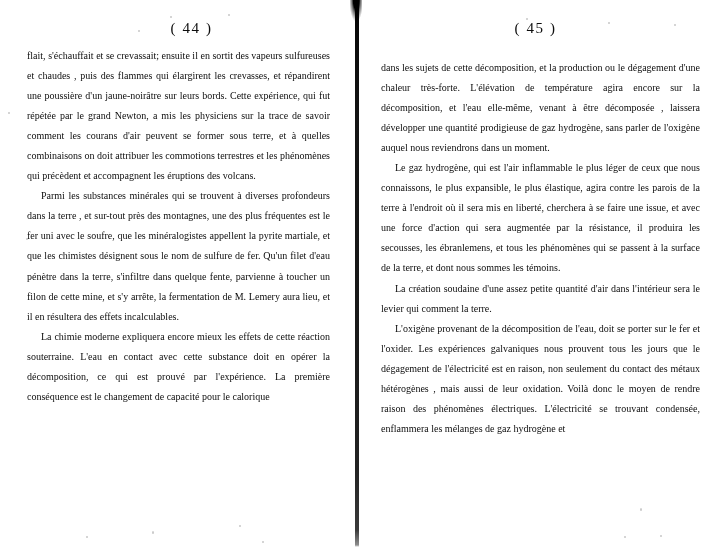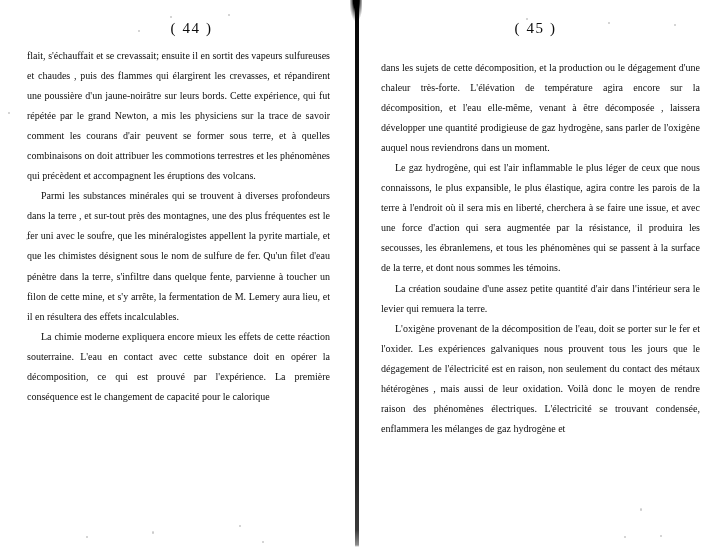--- a/index.html
+++ b/index.html
@@ -123,21 +123,21 @@
   </div>
 
   <div class="gutter"></div>
   <div class="gutter-top"></div>
 
   <div class="page page-right">
     <div class="folio">( 45 )</div>
     <div class="column">
       <p class="noindent">dans les sujets de cette décomposition, et la production ou le dégagement d'une chaleur très-forte. L'élévation de température agira encore sur la décomposition, et l'eau elle-même, venant à être décomposée , laissera développer une quantité prodigieuse de gaz hydrogène, sans parler de l'oxigène auquel nous reviendrons dans un moment.</p>
       <p>Le gaz hydrogène, qui est l'air inflammable le plus léger de ceux que nous connaissons, le plus expansible, le plus élastique, agira contre les parois de la terre à l'endroit où il sera mis en liberté, cherchera à se faire une issue, et avec une force d'action qui sera augmentée par la résistance, il produira les secousses, les ébranlemens, et tous les phénomènes qui se passent à la surface de la terre, et dont nous sommes les témoins.</p>
-      <p>La création soudaine d'une assez petite quantité d'air dans l'intérieur sera le levier qui remuera la terre.</p>
+      <p>La création soudaine d'une assez petite quantité d'air dans l'intérieur sera le levier qui comment la terre.</p>
       <p>L'oxigène provenant de la décomposition de l'eau, doit se porter sur le fer et l'oxider. Les expériences galvaniques nous prouvent tous les jours que le dégagement de l'électricité est en raison, non seulement du contact des métaux hétérogènes , mais aussi de leur oxidation. Voilà donc le moyen de rendre raison des phénomènes électriques. L'électricité se trouvant condensée, enflammera les mélanges de gaz hydrogène et</p>
     </div>
     <span class="speck" style="left:262px;top:536px;width:2px;height:2px;"></span>
     <span class="speck" style="left:298px;top:535px;width:2px;height:2px;"></span>
     <span class="speck" style="left:278px;top:508px;width:2px;height:3px;"></span>
     <span class="speck" style="left:164px;top:18px;width:2px;height:2px;"></span>
     <span class="speck" style="left:246px;top:22px;width:2px;height:2px;"></span>
     <span class="speck" style="left:312px;top:24px;width:2px;height:2px;"></span>
   </div>
 

